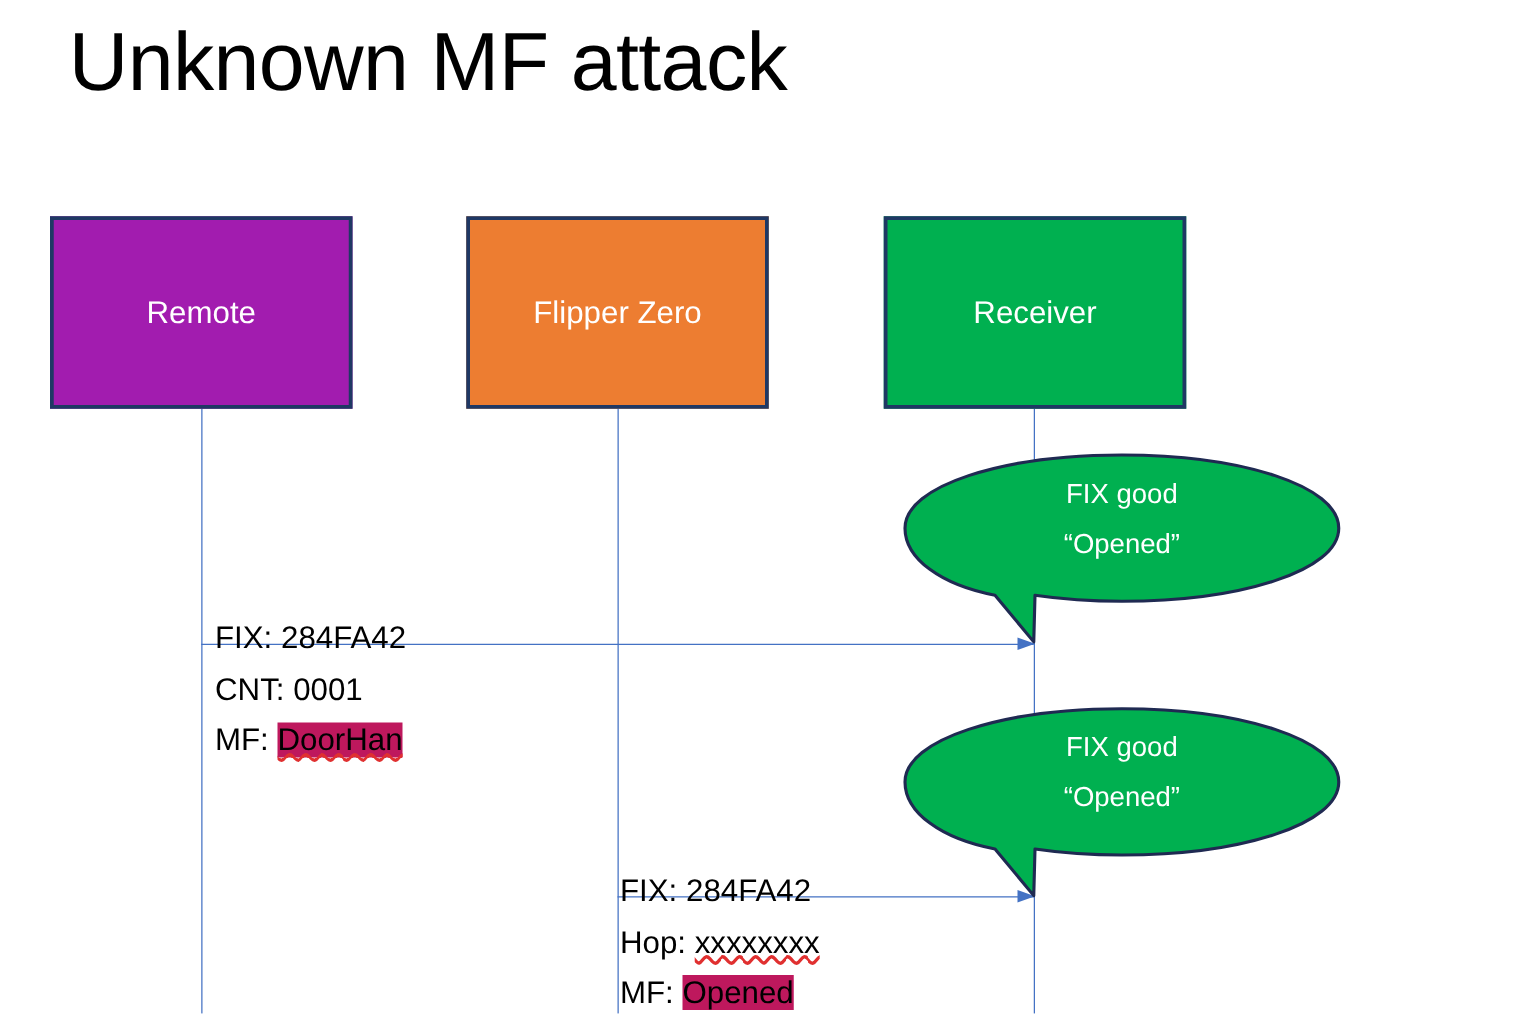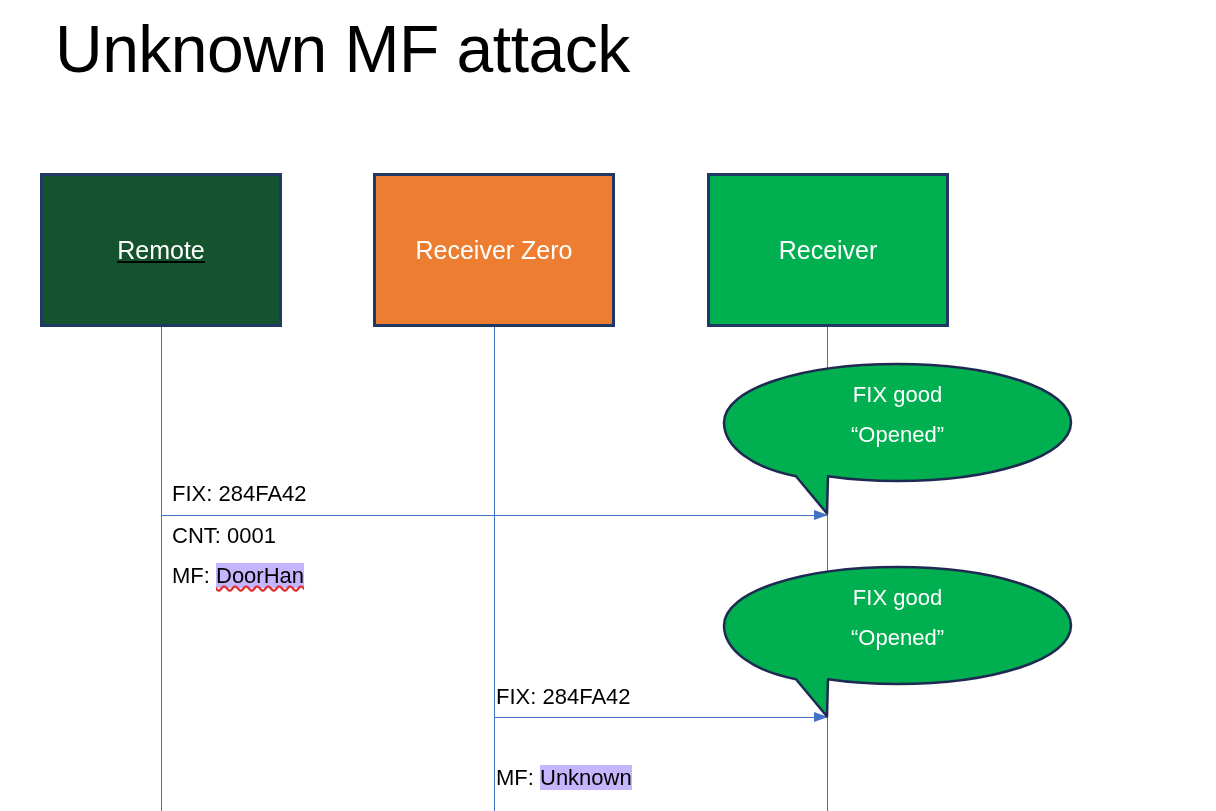--- a/index.html
+++ b/index.html
@@ -69,27 +69,28 @@
     width: 0;
     height: 0;
     border-top: 5.5px solid transparent;
     border-bottom: 5.5px solid transparent;
     border-left: 14px solid #4472C4;
   }
 
   
   .msg-text {
     position: absolute;
-    font-size: 22px;
+    font-size: 25px;
     line-height: 40px;
     color: #000000;
     white-space: nowrap;
+    margin-top: 16px;
   }
   .hl {
-    background: #c4b5fd;
+    background: #be185d;
   }
   .sp {
     
     text-decoration: underline wavy #E03030;
     text-decoration-skip-ink: none;
     text-underline-offset: 2px;
   }
 
   
   .bubble {
@@ -117,26 +118,26 @@
 <body>
 
 <div id="slide">
 
   <div id="slide-title">Unknown MF attack</div>
 
   <div class="lifeline" style="left:161px; top:327px; height:484px;"></div>
   <div class="lifeline" style="left:494px; top:327px; height:484px;"></div>
   <div class="lifeline" style="left:827px; top:327px; height:484px;"></div>
 
-  <div class="actor-box" style="left:40px; top:173px; width:242px; height:154px; background:#14532d;text-decoration:underline;">
+  <div class="actor-box" style="left:40px; top:173px; width:242px; height:154px; background:#a21caf;">
     <span class="actor-label">Remote</span>
   </div>
 
   <div class="actor-box" style="left:373px; top:173px; width:242px; height:154px; background:#ED7D31;">
-    <span class="actor-label">Receiver Zero</span>
+    <span class="actor-label">Flipper Zero</span>
   </div>
 
   <div class="actor-box" style="left:707px; top:173px; width:242px; height:154px; background:#00B050;text-align:right;">
     <span class="actor-label">Receiver</span>
   </div>
 
   <div class="msg-arrow" style="left:161px; top:515px; width:666px;"></div>
 
   <div class="msg-text" style="left:172px; top:474px;">
     <span>FIX: </span><span>284FA42</span>
@@ -149,23 +150,26 @@
   <div class="msg-text" style="left:172px; top:556px;">
     <span>MF: </span><span class="hl sp">DoorHan</span>
   </div>
 
   <div class="msg-arrow" style="left:494px; top:717px; width:333px;"></div>
 
   <div class="msg-text" style="left:496px; top:677px;">
     <span>FIX: </span><span>284FA42</span>
   </div>
 
+  <div class="msg-text" style="left:496px; top:718px;">
+    <span>Hop: </span><span class="sp">xxxxxxxx</span>
+  </div>
 
   <div class="msg-text" style="left:496px; top:758px;">
-    <span>MF: </span><span class="hl">Unknown</span>
+    <span>MF: </span><span class="hl">Opened</span>
   </div>
 
   <div class="bubble" style="left:723px; top:363px; width:349px; height:155px;">
     <svg width="349" height="155" viewBox="0 0 349 155">
       <path d="M 174.5 1
                C 270 1 348 25.5 348 59.5
                C 348 93.5 270 118 174.5 118
                C 150 118 126 116.3 105 113.2
                L 104 150.5
                L 73 113.2

